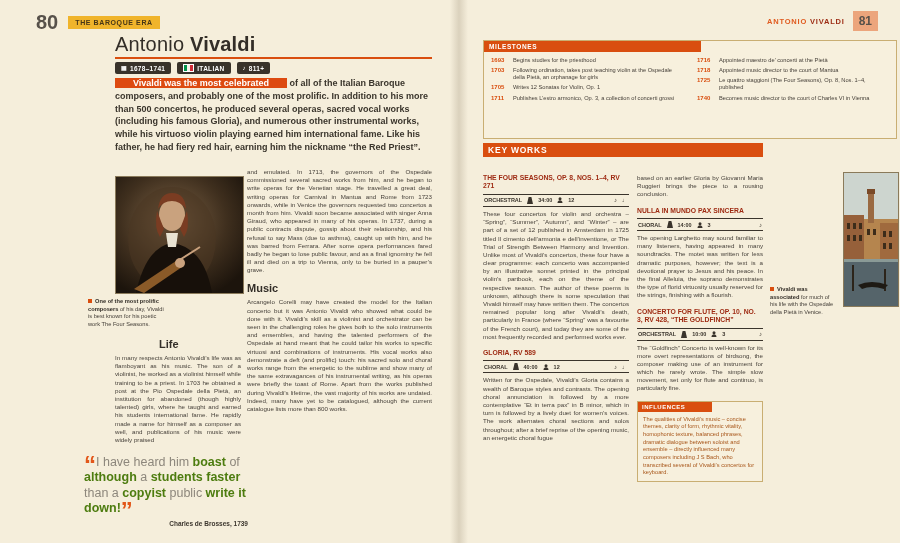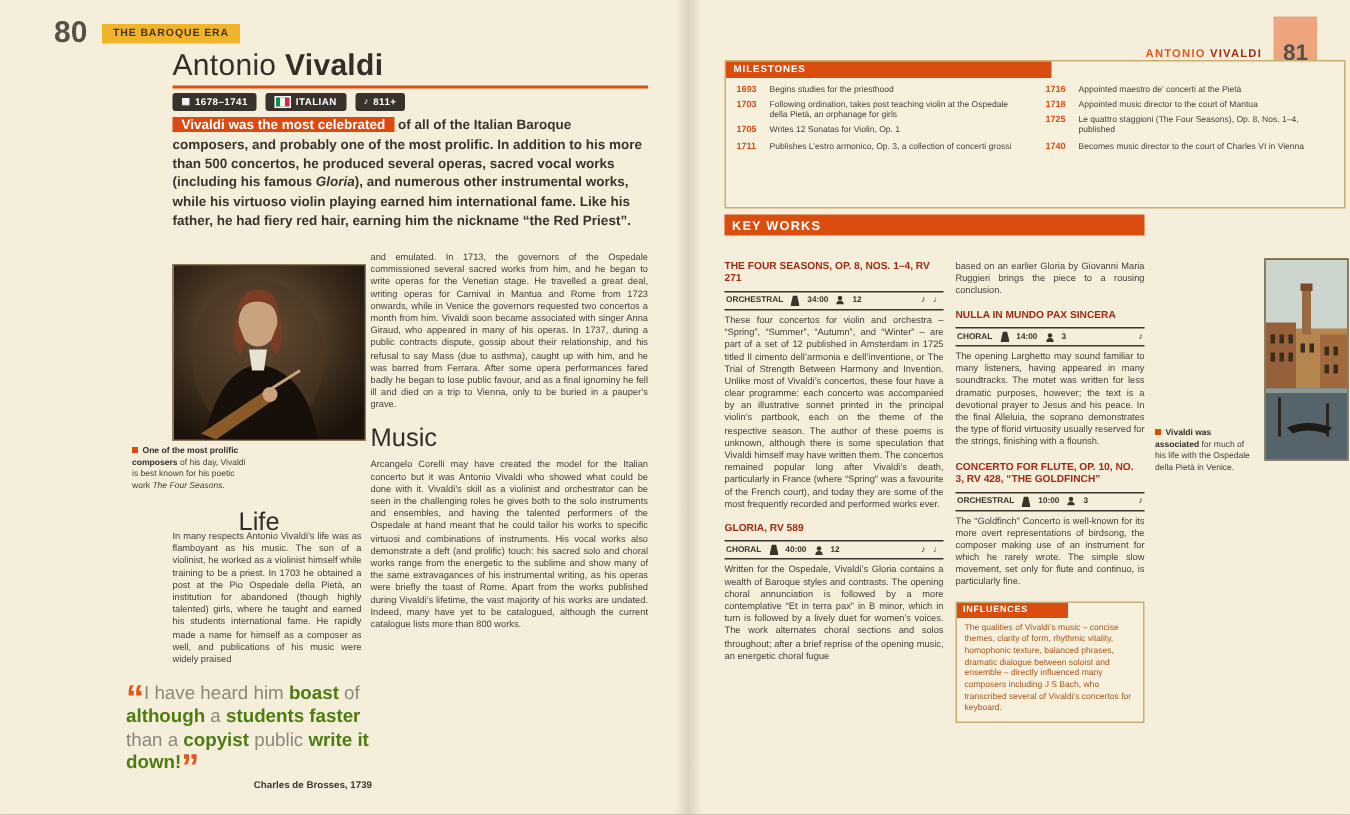--- a/index.html
+++ b/index.html
@@ -7,43 +7,43 @@
     font-family:"Liberation Sans",sans-serif;overflow:hidden;box-shadow:0 2px 8px rgba(0,0,0,.35);}
   .gutter{position:absolute;left:450px;top:0;width:18px;height:100%;
     background:linear-gradient(to right,rgba(80,60,30,0) 0%,rgba(80,60,30,.16) 50%,rgba(80,60,30,0) 100%);pointer-events:none;}
   .abs{position:absolute;}
 
   
   .hnum{font-size:20px;font-weight:bold;color:#57514a;}
   .tag-yellow{background:#f0b42b;color:#473616;font-size:7px;font-weight:bold;letter-spacing:.6px;padding:3px 7px;}
   .hname{font-size:7.5px;font-weight:bold;letter-spacing:.8px;}
   .hname .first{color:#e05a1e;} .hname .last{color:#9c2c14;}
-  .tag-salmon{background:#eca57c;padding:16px 6px;font-size:15px;font-weight:bold;color:#57514a;text-align:right;}
+  .tag-salmon{background:#eca57c;padding:3px 6px;font-size:12px;font-weight:bold;color:#57514a;text-align:right;}
 
   
   .title{font-size:20px;color:#332e28;letter-spacing:.2px;}
   .title .light{font-weight:300;} .title .bold{font-weight:bold;}
   .rule-red{background:#d94e0f;height:2px;}
   .chip{display:inline-flex;align-items:center;gap:3px;background:#38322a;color:#fff;
     font-size:6.5px;font-weight:bold;padding:2px 6px;border-radius:2px;letter-spacing:.3px;}
   .flag{display:inline-block;width:9px;height:6px;border:.5px solid #fff;
     background:linear-gradient(90deg,#00924a 33.3%,#f5f2ea 33.3% 66.6%,#cf2b36 66.6%);}
   .chip .glyph{font-size:6px;line-height:1;}
 
   
   .intro{font-size:9px;font-weight:bold;color:#3a352c;line-height:1.42;}
-  .intro .lead{background:#dd4a10;color:#fff;padding:0 6px;}
-  .ital{font-style:italic;}
+  .intro .lead{background:#dd4a10;color:#fff;padding:0 18px;}
+  .ital{}
 
   
   .body-sm{font-size:6.2px;color:#46403a;line-height:1.32;text-align:justify;}
   .caption{font-size:5.7px;color:#46403a;line-height:1.32;}
   .caption b{color:#332e28;}
   .bullet{display:inline-block;width:4px;height:4px;background:#d94e0f;margin-right:3px;}
-  .sechead{font-size:17px;font-weight:normal;color:#332e28;}
+  .sechead{font-size:11px;font-weight:bold;color:#332e28;}
 
   
   .portrait{border:1px solid #8a7a5a;background:#241b12;}
 
   
   .quote{font-size:12.5px;line-height:1.22;color:#8d877c;}
   .quote b{color:#4d7c0f;}
   .qmark{color:#e2571a;font-size:24px;line-height:0;vertical-align:-7px;font-weight:bold;}
   .attrib{font-size:6.5px;font-weight:bold;color:#3c362e;text-align:right;margin-top:4px;padding-right:14px;}
 

